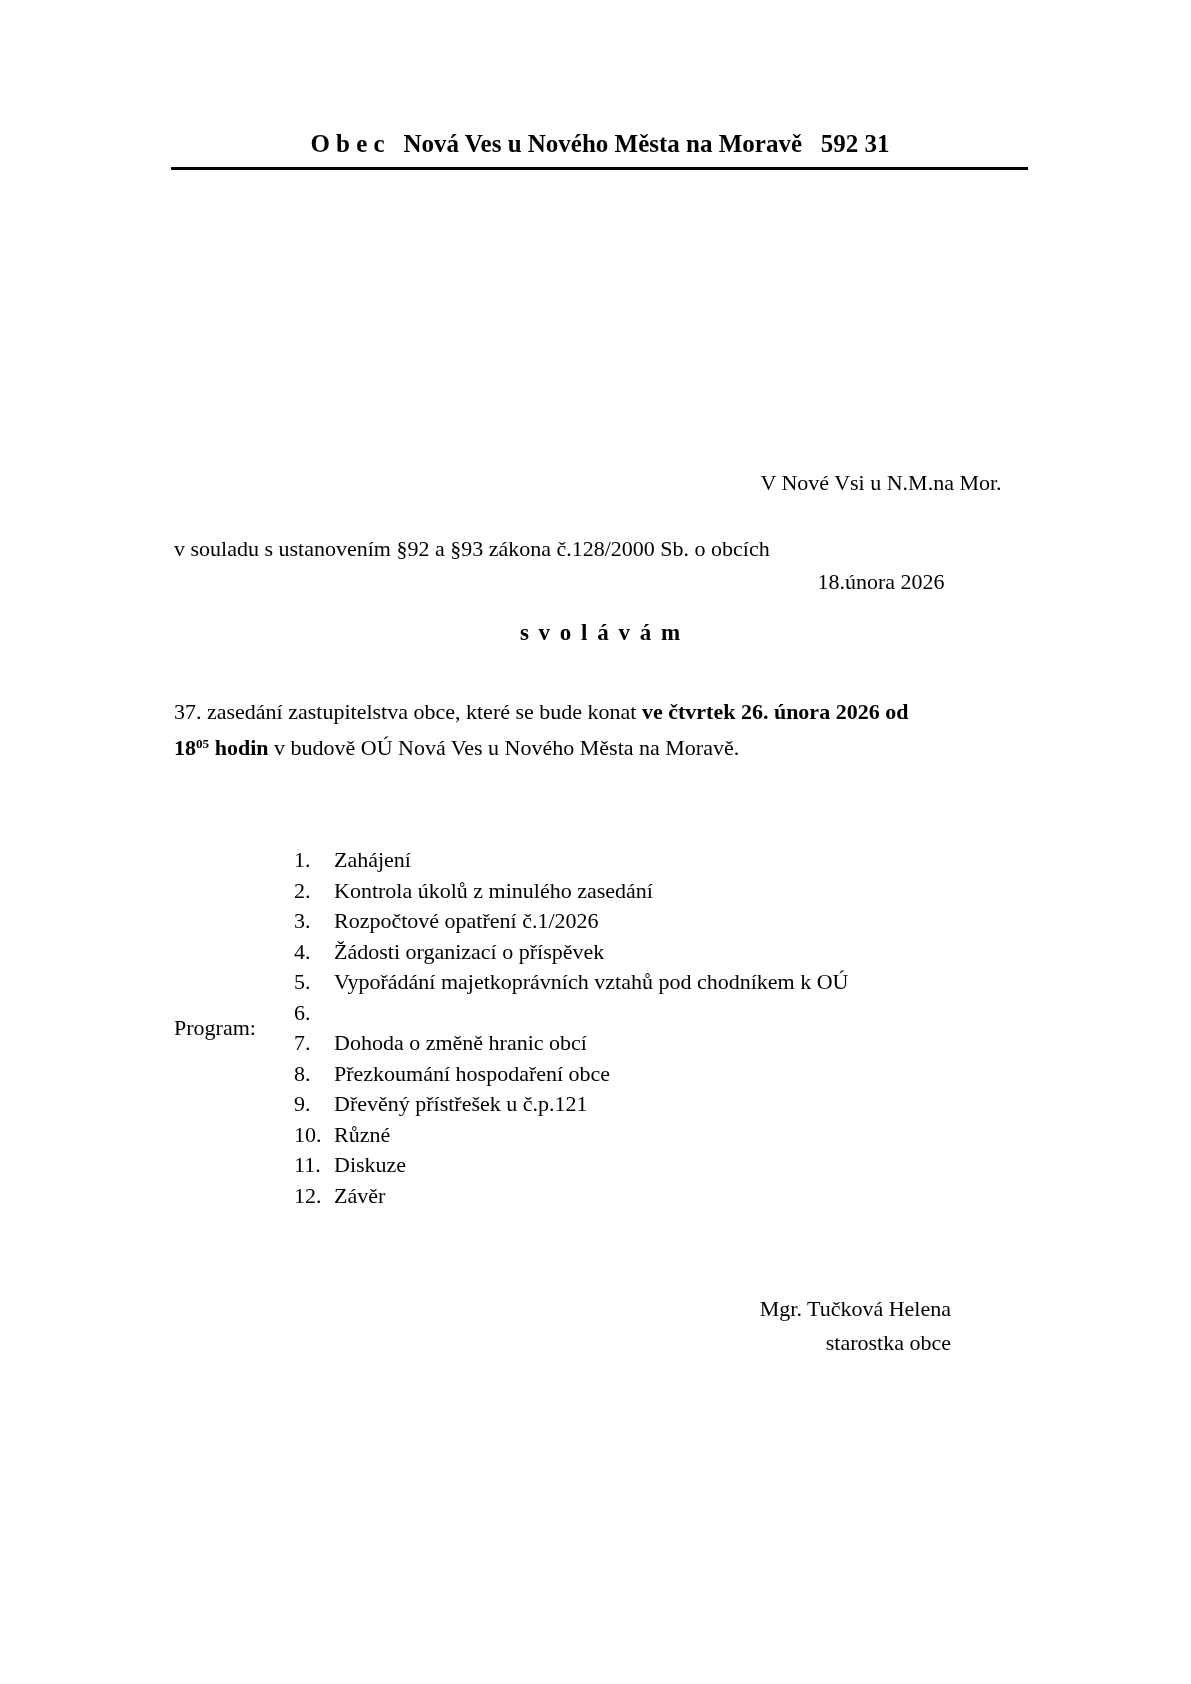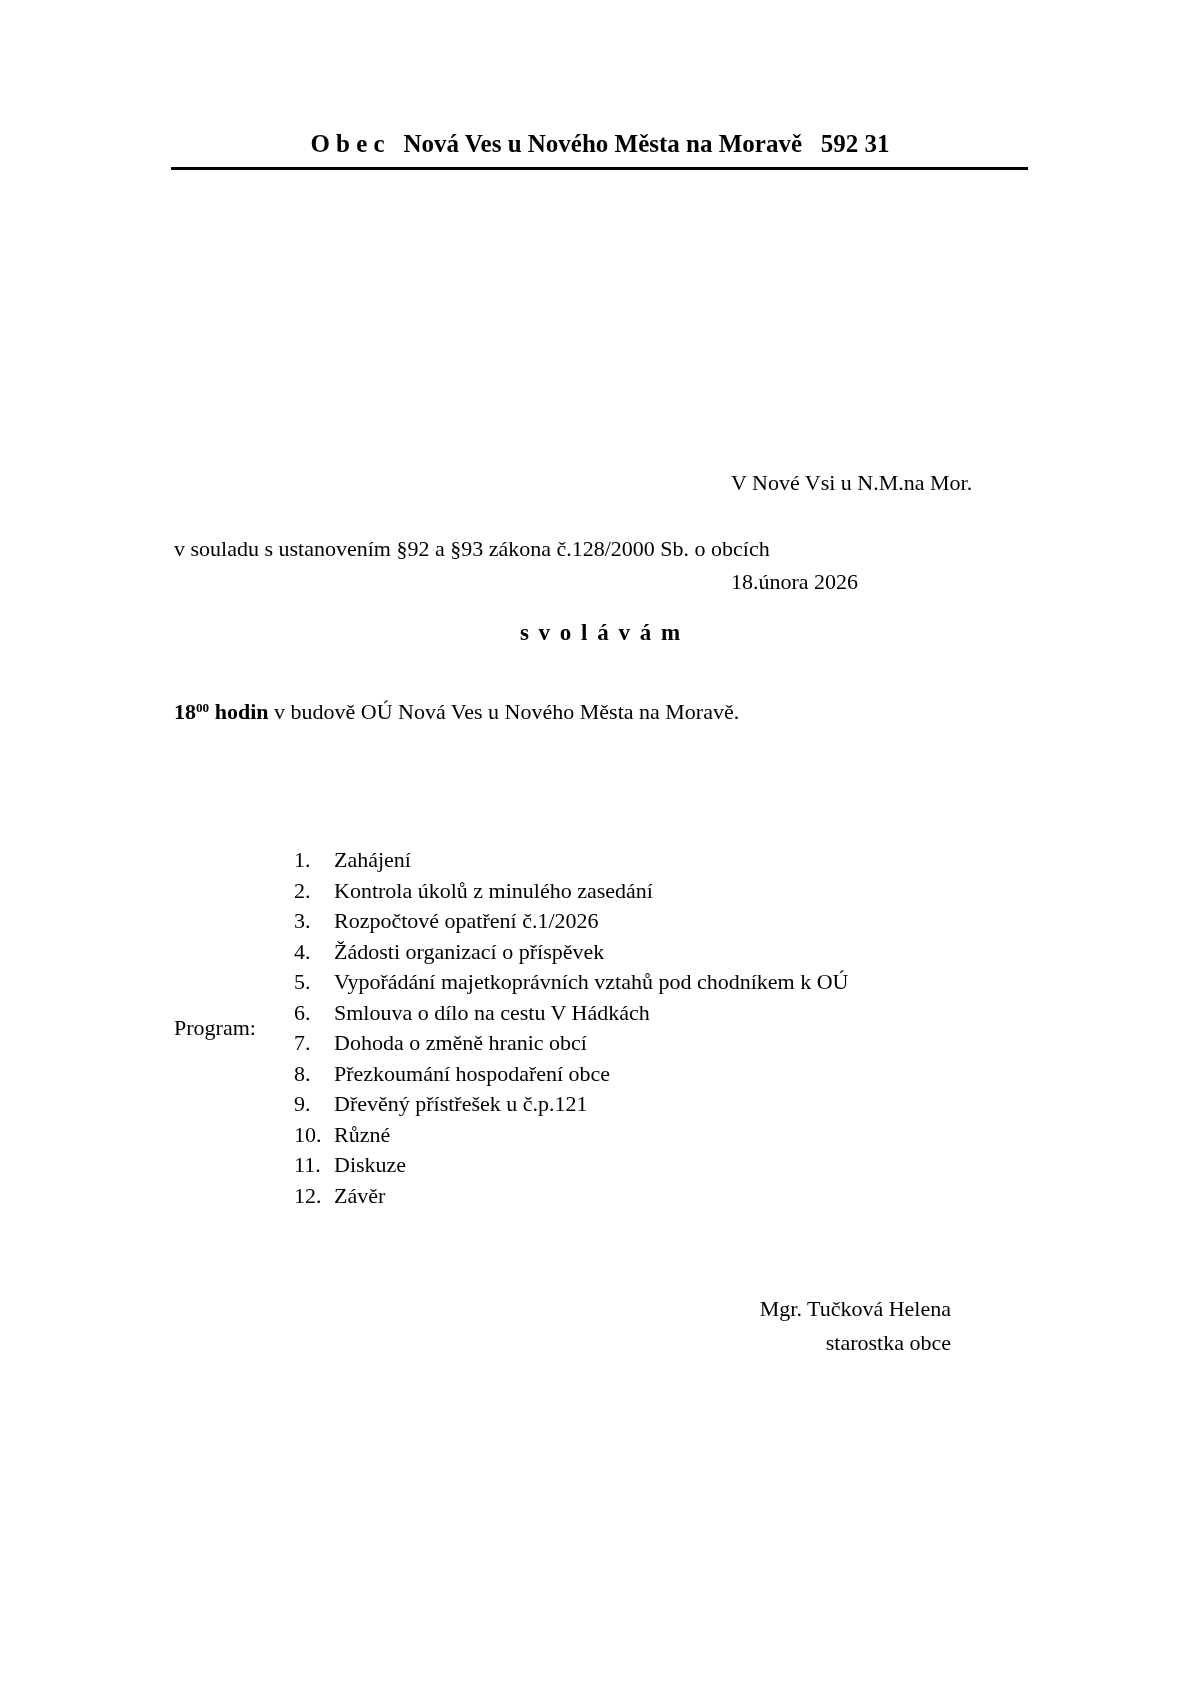--- a/index.html
+++ b/index.html
@@ -32,20 +32,21 @@
     top: 252px; left: 133px; width: 852px;
     text-align: center;
     font-weight: bold;
     font-size: 26px;
     word-spacing: 6px;
     white-space: pre-wrap;
   }
   .dateline {
     position: absolute;
     top: 400px; left: 690px; width: 300px;
+    text-align: center;
     line-height: 33px;
     white-space: pre-wrap;
   }
   .legal-clause {
     position: absolute;
     top: 536px; left: 133px;
     white-space: pre-wrap;
     text-align: right;
   }
   .convene-word {
@@ -109,21 +110,22 @@
   <div class="dateline">
     <div>V Nové Vsi u N.M.na Mor.</div>
     <div>18.února 2026</div>
   </div>
 
   <div class="legal-clause">v souladu s ustanovením §92 a §93 zákona č.128/2000 Sb. o obcích</div>
 
   <div class="convene-word">s v o l á v á m</div>
 
   <div class="meeting-par">
-    <div class="line"><span class="b">18</span><span class="sup">00</span><span class="b"> hodin</span><span> v budově OÚ Nová Ves u Nového Města na Moravě.</span></div>
+    <div class="line"><span>37. zasedání zastupitelstva obce, které se bude konat </span><span class="b">ve čtvrtek 26. února 2026 od</span></div>
+    <div class="line"><span class="b">18</span><span class="sup">05</span><span class="b"> hodin</span><span> v budově OÚ Nová Ves u Nového Města na Moravě.</span></div>
   </div>
 
   <div class="program">
     <div class="program-label">Program:</div>
     <div class="program-items">
       <div class="program-item">
           <span class="num">1.</span>
           <span>Zahájení</span>
         </div>
       <div class="program-item">
@@ -137,21 +139,20 @@
       <div class="program-item">
           <span class="num">4.</span>
           <span>Žádosti organizací o příspěvek</span>
         </div>
       <div class="program-item">
           <span class="num">5.</span>
           <span>Vypořádání majetkoprávních vztahů pod chodníkem k OÚ</span>
         </div>
       <div class="program-item">
           <span class="num">6.</span>
-          <span>Smlouva o dílo na cestu V Hádkách</span>
         </div>
       <div class="program-item">
           <span class="num">7.</span>
           <span>Dohoda o změně hranic obcí</span>
         </div>
       <div class="program-item">
           <span class="num">8.</span>
           <span>Přezkoumání hospodaření obce</span>
         </div>
       <div class="program-item">

